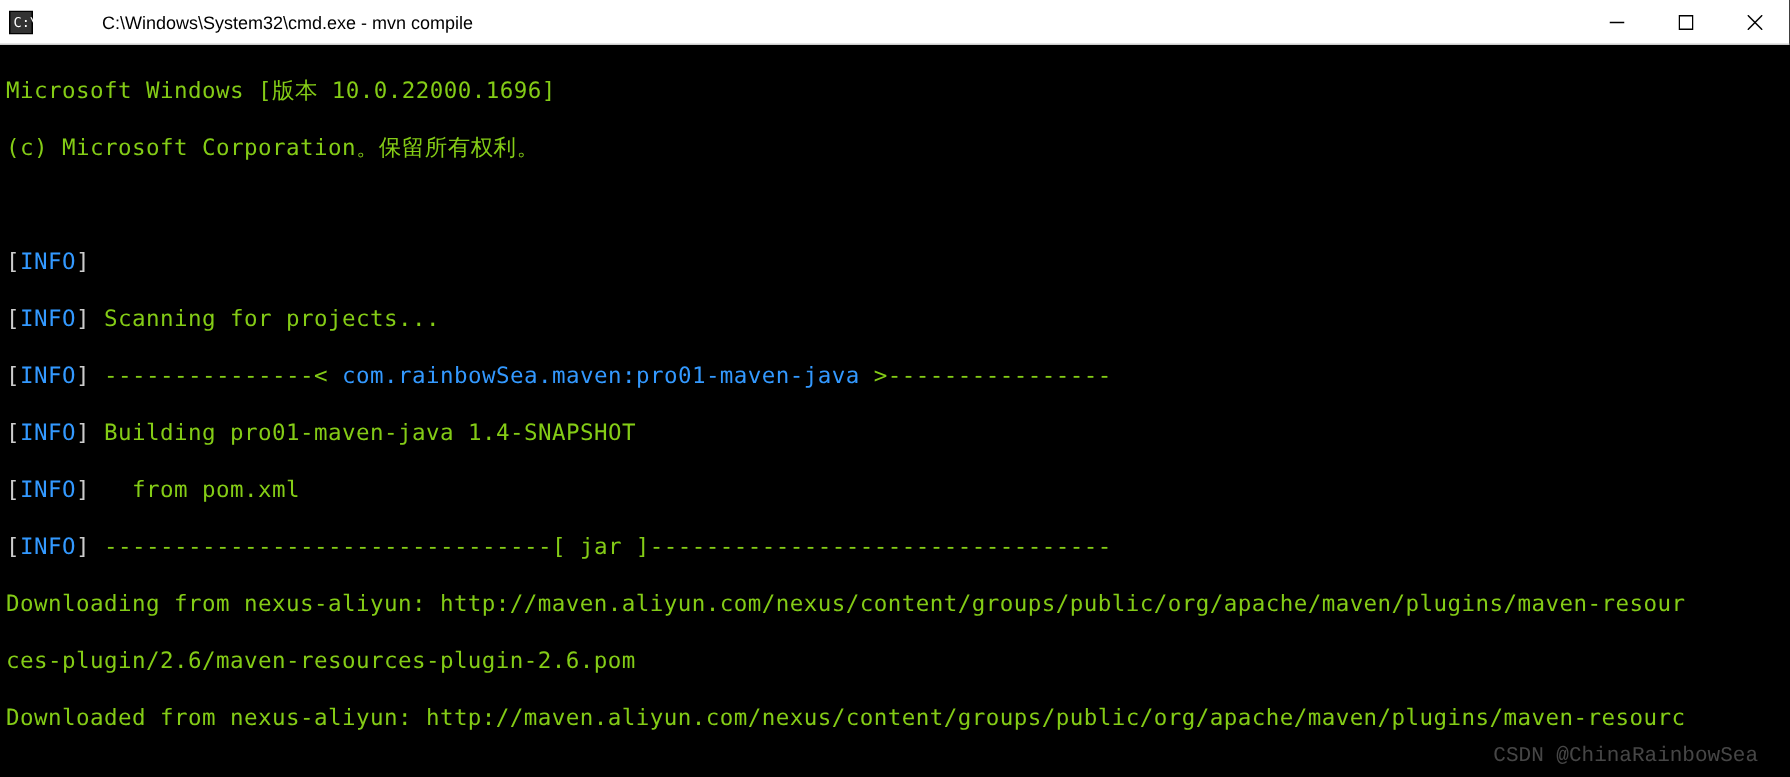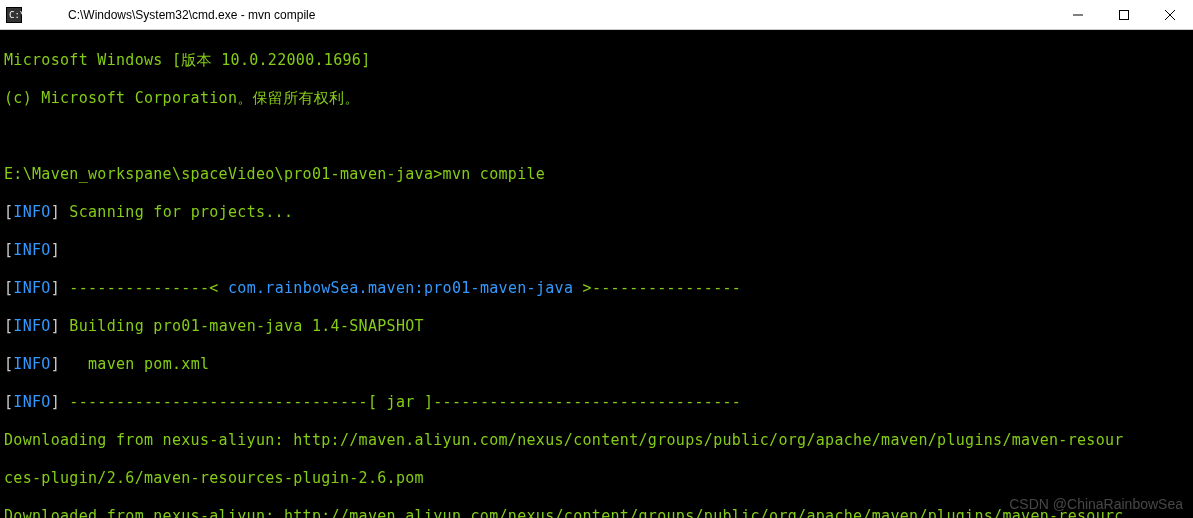--- a/index.html
+++ b/index.html
@@ -71,23 +71,23 @@
     .line {
       white-space: pre;
     }
     .bracket { color: #cccccc; }
     .info { color: #3399ff; }
     .artifact { color: #3399ff; }
     .white { color: #84cc16; }
     .watermark {
       position: absolute;
       bottom: 6px;
-      right: 10px;
+      right: 21px;
       color: rgba(200,200,200,0.35);
-      font-family: Liberation Sans, sans-serif;
+      font-family: Liberation Mono, monospace;
       font-size: 14px;
       pointer-events: none;
     }
   </style>
 </head>
 <body>
 
 <div class="titlebar">
   <span class="titlebar-icon">
     <svg viewBox="0 0 16 16">
@@ -114,26 +114,25 @@
           <line x1="10" y1="0" x2="0" y2="10" stroke="#000" stroke-width="1"></line>
         </svg>
     </div>
   </div>
 </div>
 
 <div class="terminal">
 <div class="line white">Microsoft Windows [版本 10.0.22000.1696]</div>
 <div class="line white">(c) Microsoft Corporation。保留所有权利。</div>
 <div class="line"> </div>
-<div class="line white">E:\Maven_workspane\spaceVideo\pro01-maven-java&gt;mvn compile</div>
+<div class="line"><span class="bracket">[</span><span class="info">INFO</span><span class="bracket">]</span></div>
 <div class="line"><span class="bracket">[</span><span class="info">INFO</span><span class="bracket">]</span><span class="white"> Scanning for projects...</span></div>
-<div class="line"><span class="bracket">[</span><span class="info">INFO</span><span class="bracket">]</span></div>
 <div class="line"><span class="bracket">[</span><span class="info">INFO</span><span class="bracket">]</span><span class="white"> ---------------&lt; </span><span class="artifact">com.rainbowSea.maven:pro01-maven-java</span><span class="white"> &gt;----------------</span></div>
 <div class="line"><span class="bracket">[</span><span class="info">INFO</span><span class="bracket">]</span><span class="white"> Building pro01-maven-java 1.4-SNAPSHOT</span></div>
-<div class="line"><span class="bracket">[</span><span class="info">INFO</span><span class="bracket">]</span><span class="white">   maven pom.xml</span></div>
+<div class="line"><span class="bracket">[</span><span class="info">INFO</span><span class="bracket">]</span><span class="white">   from pom.xml</span></div>
 <div class="line"><span class="bracket">[</span><span class="info">INFO</span><span class="bracket">]</span><span class="white"> --------------------------------[ jar ]---------------------------------</span></div>
 <div class="line white">Downloading from nexus-aliyun: http://maven.aliyun.com/nexus/content/groups/public/org/apache/maven/plugins/maven-resour</div>
 <div class="line white">ces-plugin/2.6/maven-resources-plugin-2.6.pom</div>
 <div class="line white">Downloaded from nexus-aliyun: http://maven.aliyun.com/nexus/content/groups/public/org/apache/maven/plugins/maven-resourc</div>
 
 
 
 
 
 

